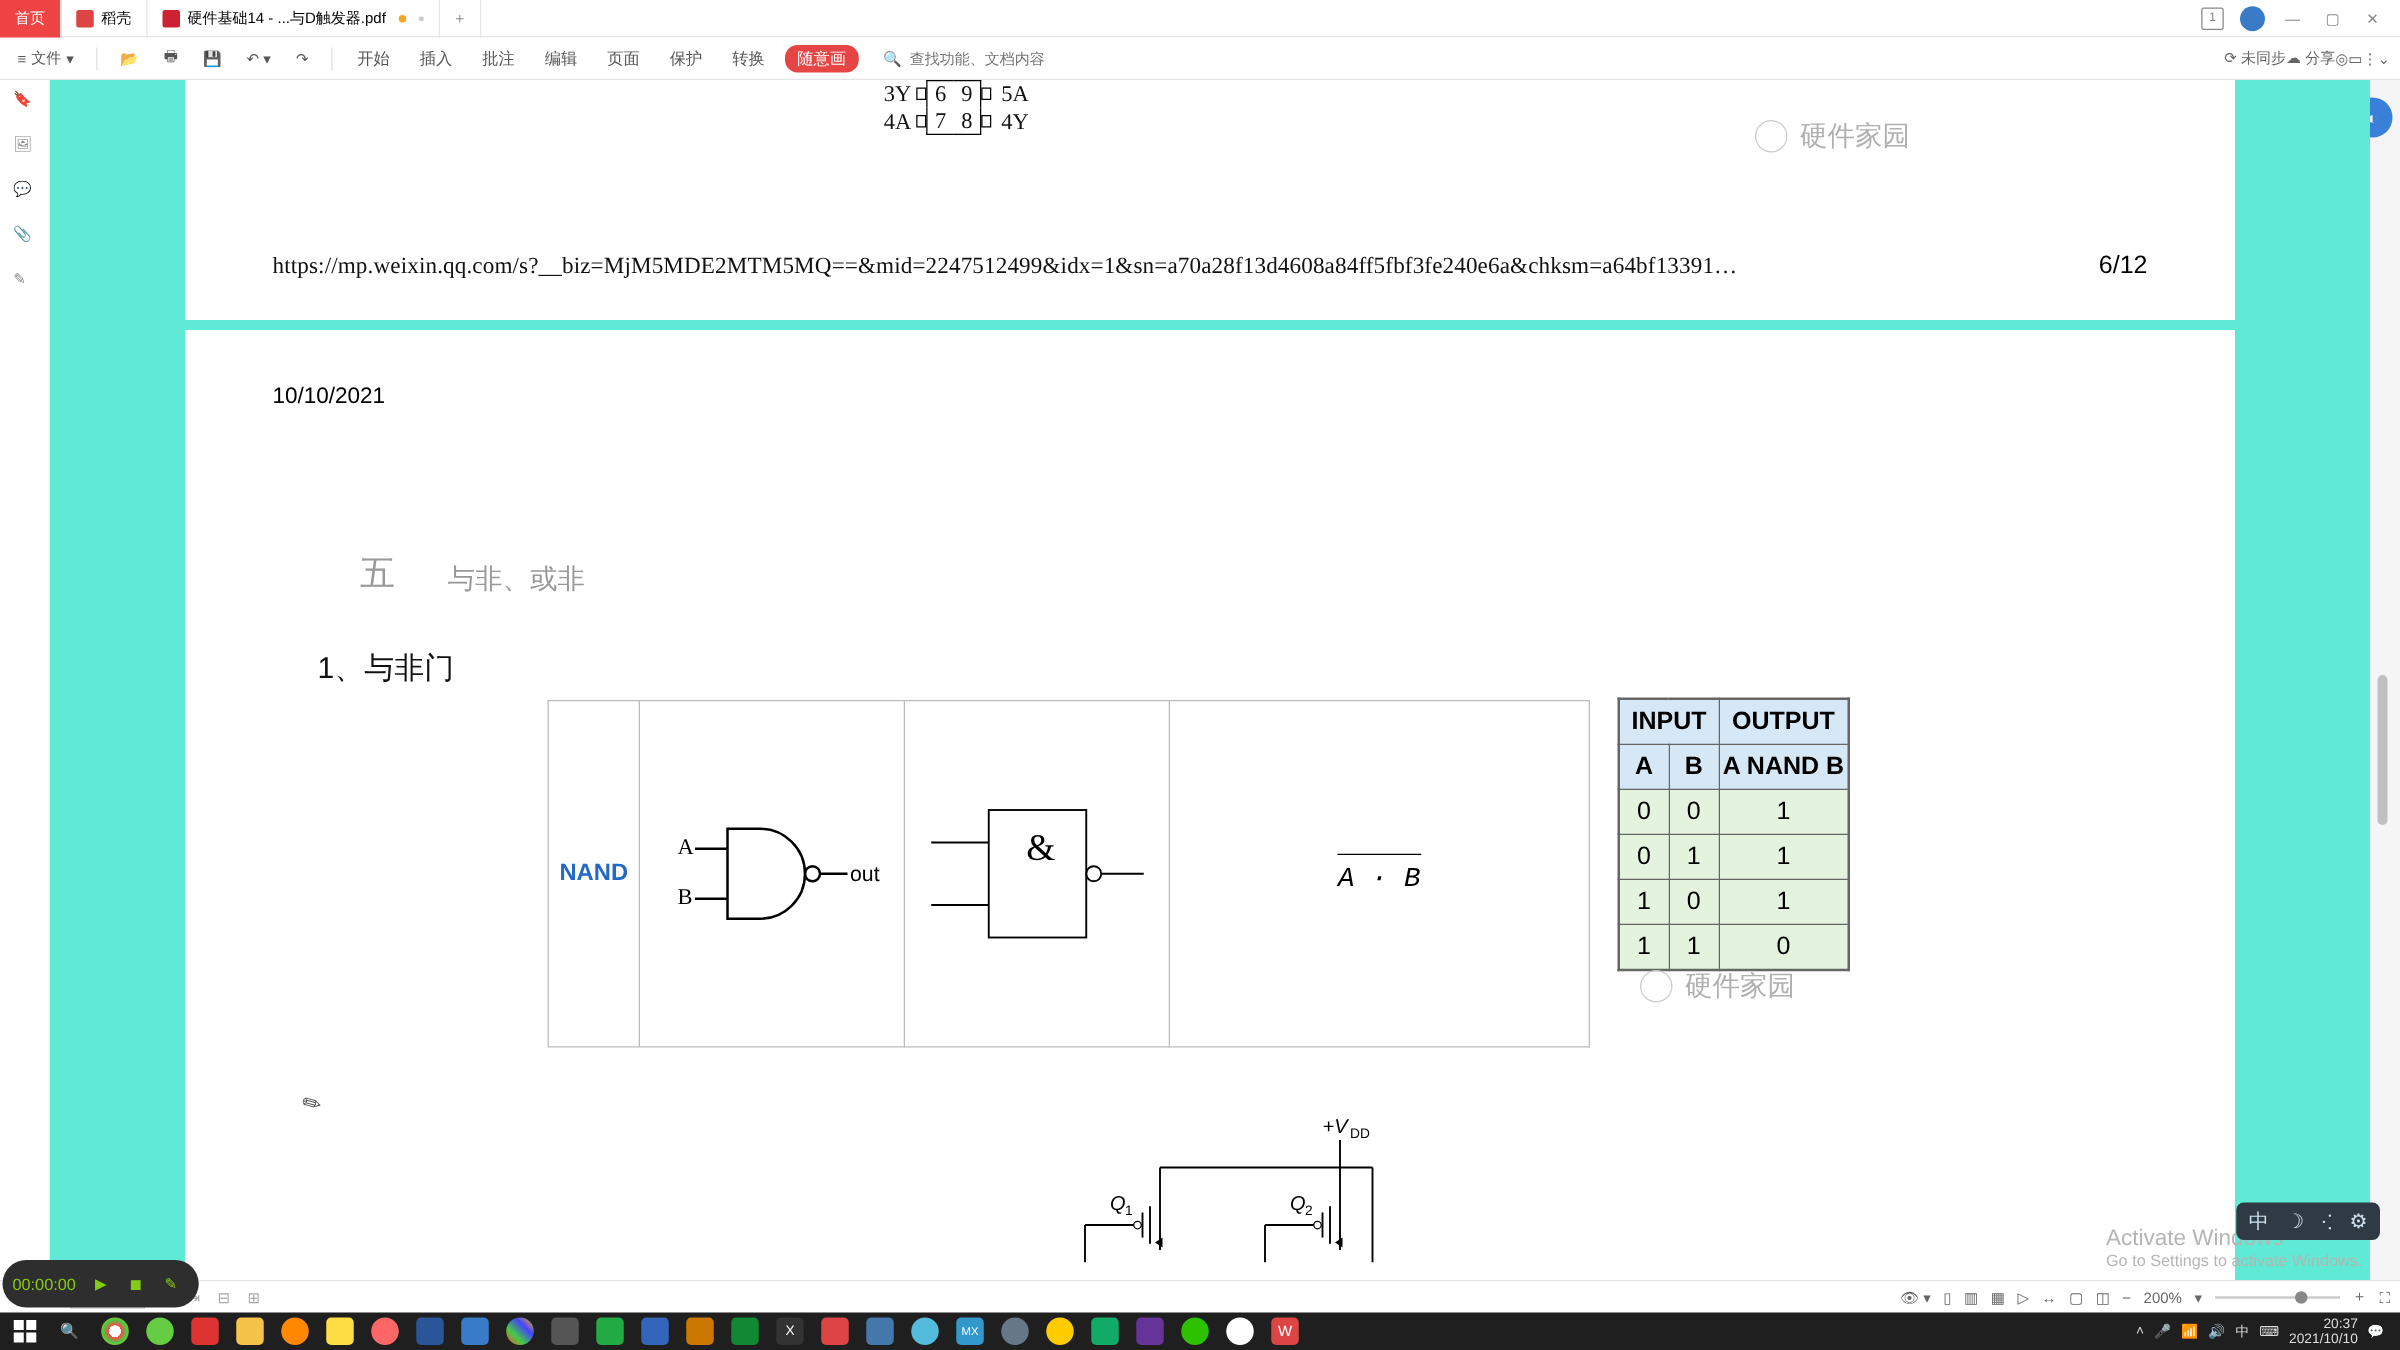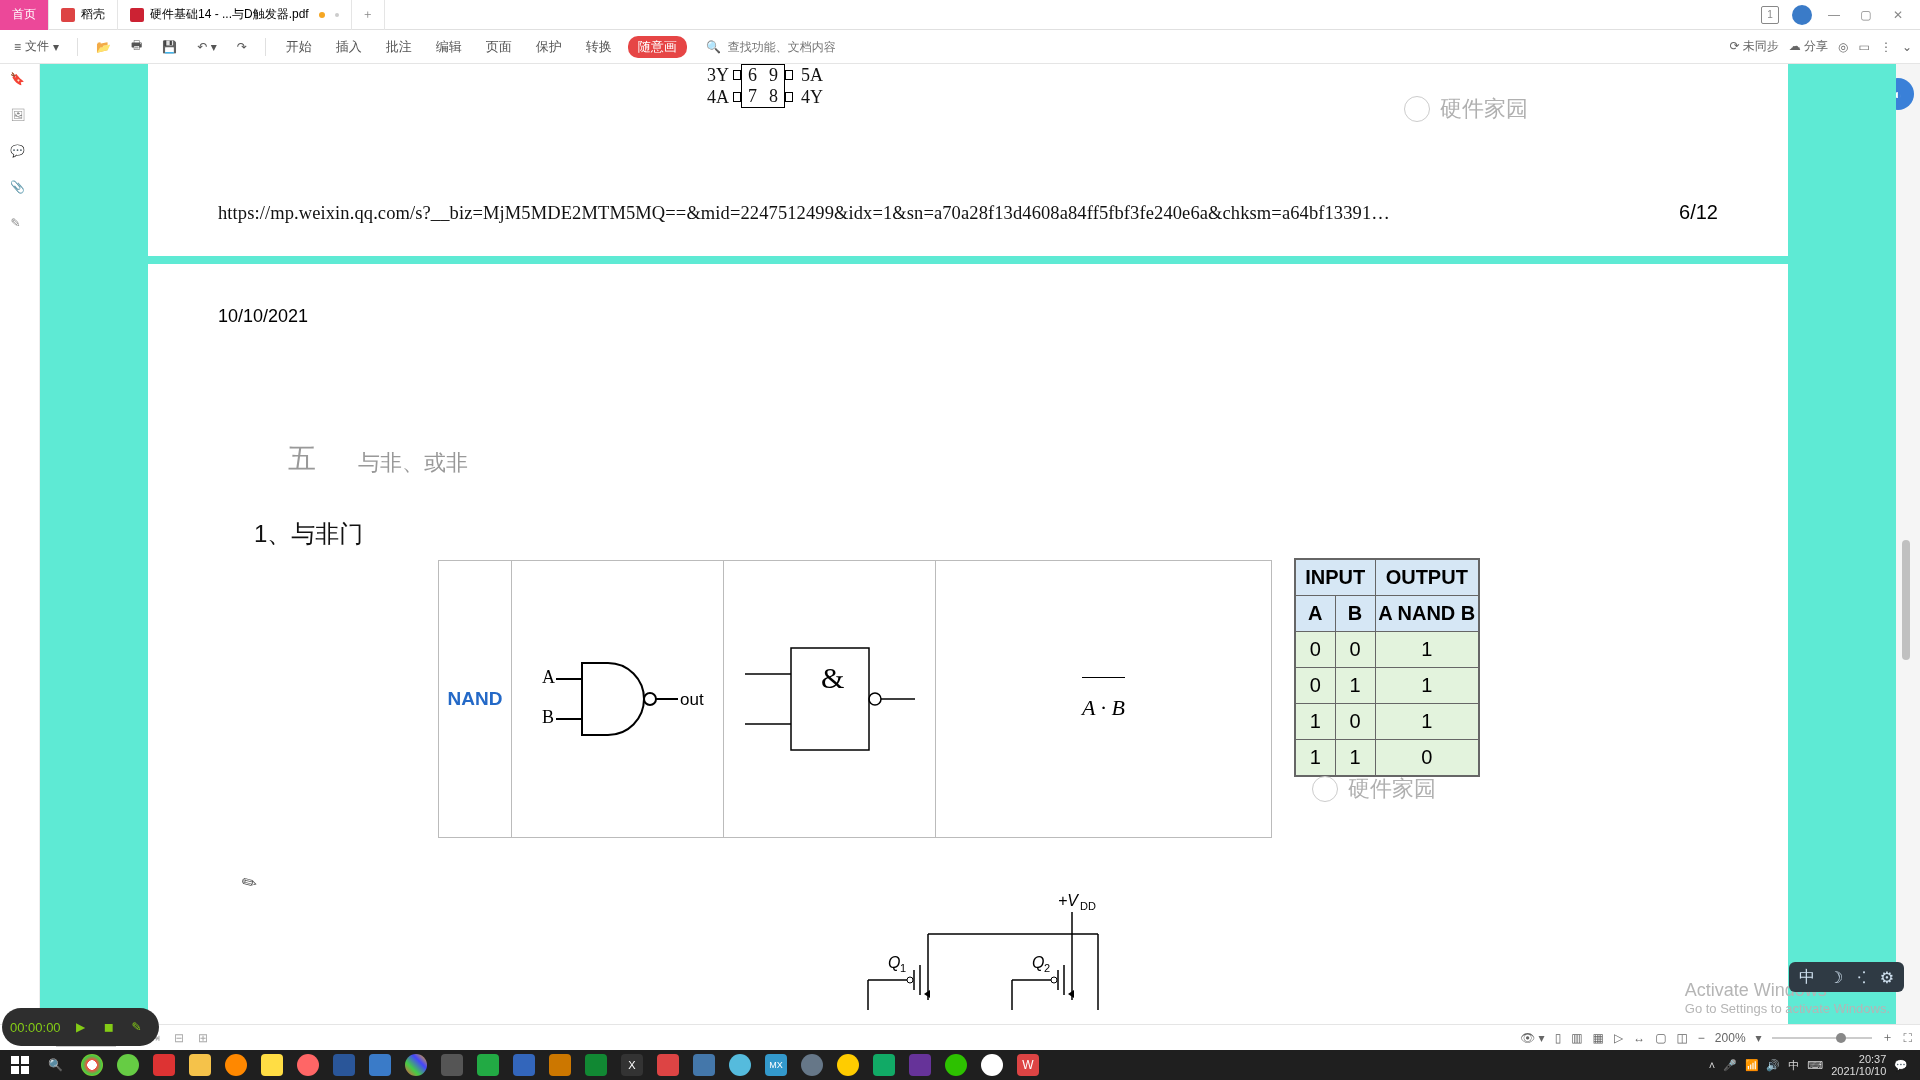--- a/index.html
+++ b/index.html
@@ -1,37 +1,37 @@
 <!DOCTYPE html>
 <html><head>
 <meta charset="utf-8">
 <style>
 * { margin: 0; padding: 0; box-sizing: border-box; }
 body { font-family: "Microsoft YaHei", "Segoe UI", sans-serif; font-size: 12px; background: #f5f5f5; overflow: hidden; width: 1920px; height: 1080px; position: relative; }
 
 
 .titlebar { height: 30px; background: #fff; display: flex; align-items: center; border-bottom: 1px solid #e0e0e0; }
 .tab { height: 30px; display: flex; align-items: center; padding: 0 12px; font-size: 12px; border-right: 1px solid #e5e5e5; gap: 6px; }
-.tab.active { background: #ec4899; color: #fff; }
+.tab.active { background: #ef4444; color: #fff; }
 .tab .ticon { width: 14px; height: 14px; display: inline-block; background: #d44; border-radius: 2px; }
 .tab .dot { width: 6px; height: 6px; border-radius: 50%; background: #f5a623; margin-left: 4px; }
 .tab.newtab { padding: 0 10px; color: #888; cursor: pointer; }
 .win-controls { margin-left: auto; display: flex; align-items: center; gap: 8px; padding-right: 10px; }
 .win-controls .wc { width: 24px; height: 24px; display: flex; align-items: center; justify-content: center; color: #888; }
 .wc-icon { width: 18px; height: 18px; border: 1px solid #888; border-radius: 2px; font-size: 10px; display:flex; align-items:center; justify-content:center; }
 
 
 .ribbon { height: 34px; background: #fff; display: flex; align-items: center; padding: 0 8px; gap: 8px; border-bottom: 1px solid #e5e5e5; color: #555; }
 .menu-btn { padding: 4px 6px; display: flex; align-items: center; gap: 4px; border-radius: 3px; }
 .sep { width: 1px; height: 18px; background: #e0e0e0; margin: 0 4px; }
 .ribbon .menu-item { padding: 4px 8px; font-size: 13px; }
 .ribbon .menu-item.free { background: #e64545; color: #fff; border-radius: 10px; padding: 2px 10px; }
 .search-box { display: flex; align-items: center; gap: 6px; color: #999; margin-left: 12px; }
 .search-box input { border: none; outline: none; width: 180px; font-size: 12px; color: #999; }
-.right-tools { margin-left: auto; display: flex; align-items: center; gap: 10px; color: #666; }
+.right-tools { margin-left: auto; display: flex; align-items: center; color: #666; }
 
 
 .leftbar { position: absolute; left: 0; top: 64px; width: 40px; bottom: 38px; background: #fff; border-right: 1px solid #eee; display: flex; flex-direction: column; align-items: center; padding-top: 8px; gap: 18px; }
 .leftbar .lico { width: 18px; height: 18px; color: #888; }
 
 
 .rfloat { position: absolute; right: 6px; top: 78px; width: 32px; height: 32px; border-radius: 50%; background: #3a80d8; display: flex; align-items: center; justify-content: center; color: #fff; font-size: 14px; }
 
 
 .doc-area { position: absolute; left: 40px; right: 24px; top: 64px; bottom: 38px; background: #5eead4; overflow: hidden; }
@@ -63,21 +63,21 @@
 .nand-fig { position: absolute; left: 290px; top: 296px; display: flex; }
 .nand-col { border: 1px solid #bbb; height: 278px; display: flex; align-items: center; justify-content: center; position: relative; }
 .col1 { width: 74px; }
 .col2 { width: 212px; border-left: none; }
 .col3 { width: 212px; border-left: none; }
 .col4 { width: 336px; border-left: none; }
 
 .nand-label { color: #2469c7; font-weight: bold; font-size: 19px; font-family: Arial; }
 .gate-svg { width: 180px; height: 120px; }
 .iec-svg { width: 190px; height: 150px; }
-.abar { font-family: Liberation Serif, serif; font-size: 22px; position: relative; padding-top: 18px; }
+.abar { font-family: Liberation Mono, monospace; font-size: 22px; position: relative; padding-top: 8px; }
 .abar::before { content: ""; position: absolute; top: 0; left: 0; right: 0; height: 1px; background: #000; }
 
 
 .ttable { position: absolute; left: 1146px; top: 294px; border: 2px solid #666; border-collapse: collapse; font-size: 20px; font-family: Arial; }
 .ttable th, .ttable td { border: 1px solid #666; text-align: center; padding: 6px 1px; }
 .ttable th { background: #d6e7f5; font-weight: bold; }
 .ttable td { background: #e3f3dd; }
 .ttable .inpcol { width: 40px; }
 .ttable .outcol { width: 104px; }
 

